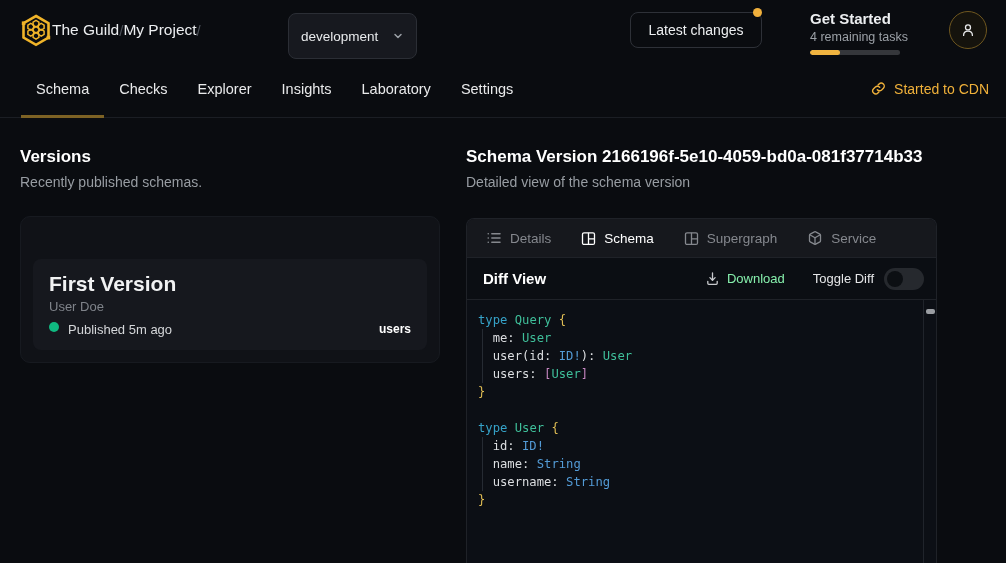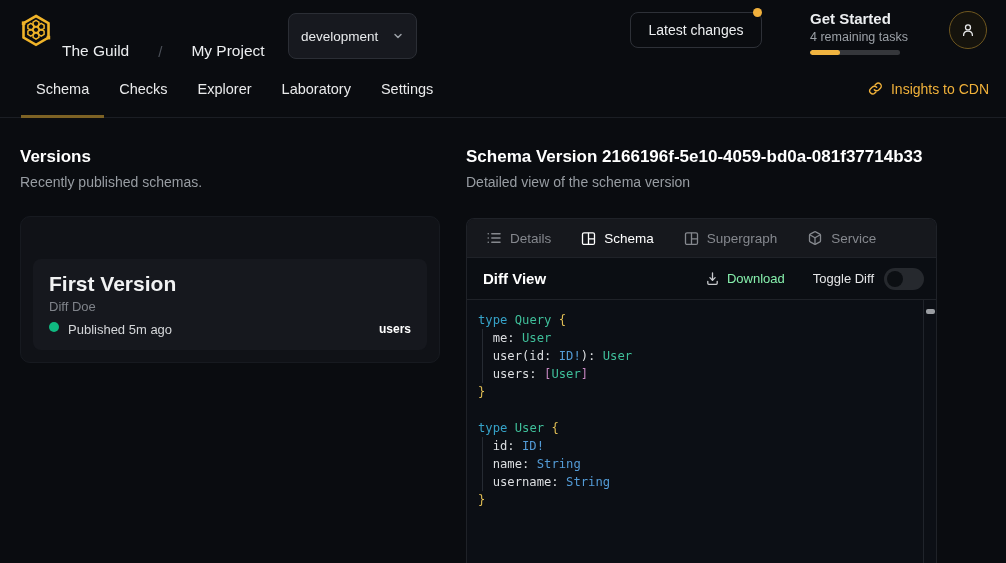--- a/index.html
+++ b/index.html
@@ -9,21 +9,21 @@
     font-family:"Liberation Sans", sans-serif;
     color:#eceef0;
     overflow:hidden;
     position:relative;
   }
   svg { display:block; }
 
   
   .header { position:relative; height:60px; }
   .logo { position:absolute; left:19px; top:13px; width:34px; height:34px; }
-  .breadcrumb { position:absolute; left:62px; top:0; height:60px; display:flex; align-items:flex-end; gap:29px; }
+  .breadcrumb { position:absolute; left:52px; top:0; height:60px; display:flex; align-items:center; gap:0; }
   .crumb { font-size:15.5px; font-weight:500; color:#eceef0; cursor:pointer; }
   .crumb-sep { color:#4b5058; font-size:15px; }
   .env-select {
     position:absolute; left:288px; top:13px; height:46px; width:129px;
     background:#17191f; border:1px solid #2b2e35; border-radius:8px;
     display:flex; align-items:center; justify-content:space-between;
     padding:0 12px; cursor:pointer;
   }
   .env-select .env-label { font-size:13.5px; color:#e8eaec; }
   .latest-btn {
@@ -208,46 +208,49 @@
         <span>Schema</span>
         <span class="underline"></span>
       </div>
     <div class="nav-tab">
         <span>Checks</span>
       </div>
     <div class="nav-tab">
         <span>Explorer</span>
       </div>
     <div class="nav-tab">
+        <span>Insights</span>
+      </div>
+    <div class="nav-tab">
         <span>Laboratory</span>
       </div>
     <div class="nav-tab">
         <span>Settings</span>
       </div>
   </div>
   <div class="cdn-link">
     <span>
       <svg width="15" height="15" viewBox="0 0 15 15" fill="none" stroke="#f0b13a" stroke-width="1.4" stroke-linecap="round" stroke-linejoin="round">
         <path d="M6.3 8.7a3 3 0 0 0 4.3.3l1.8-1.8a3 3 0 1 0-4.3-4.2l-1 1"></path>
         <path d="M8.7 6.3a3 3 0 0 0-4.3-.3L2.6 7.8a3 3 0 1 0 4.3 4.2l1-1"></path>
       </svg>
     </span>
-    <span>Insights to CDN</span>
+    <span>Started to CDN</span>
   </div>
 </div>
 
 <div class="content">
 
   <div class="left-col">
     <div class="section-title">Versions</div>
     <div class="section-sub">Recently published schemas.</div>
     <div class="versions-card">
       <div class="version-item">
         <div class="vi-name">First Version</div>
-        <div class="vi-author">Diff Doe</div>
+        <div class="vi-author">User Doe</div>
         <div class="vi-row">
           <span class="vi-dot"></span>
           <span class="vi-status">Published 5m ago</span>
           <span class="vi-badge">users</span>
         </div>
       </div>
     </div>
   </div>
 
   <div class="right-col">

